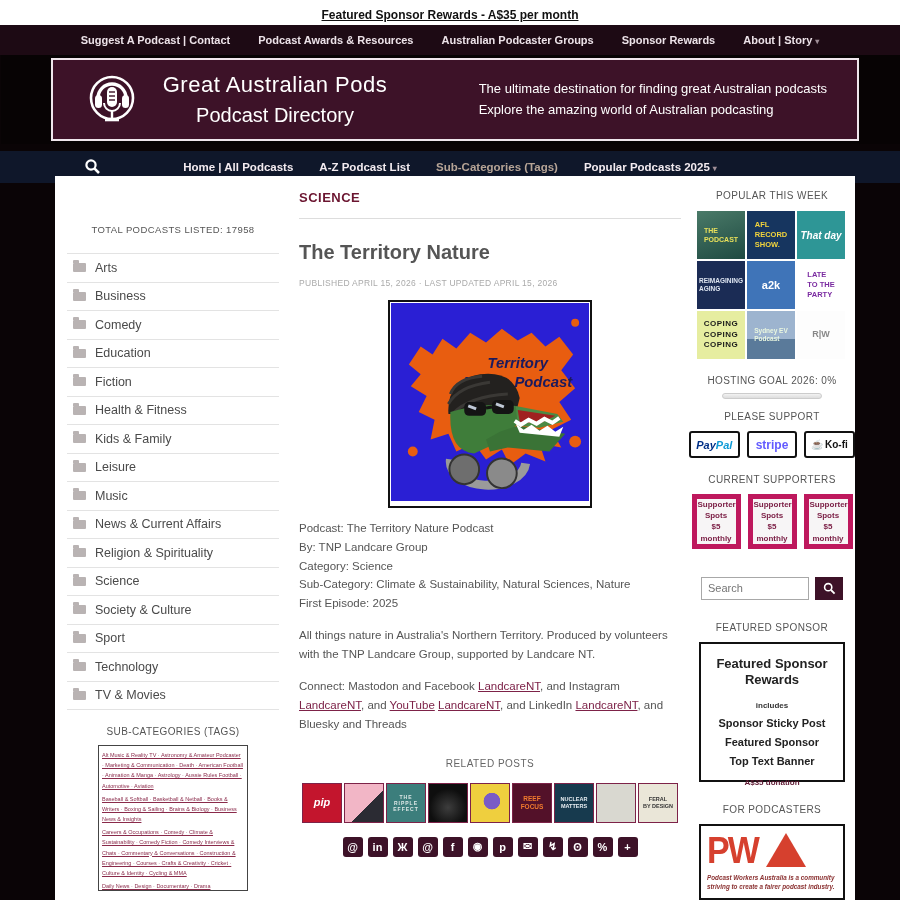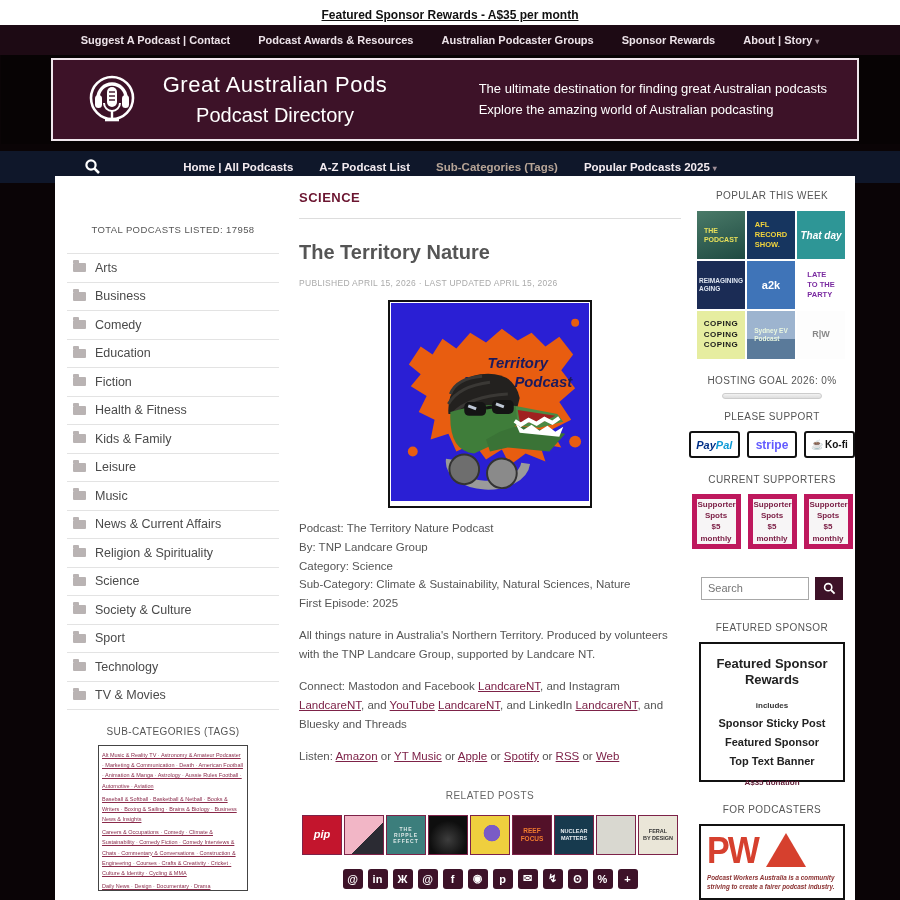--- a/index.html
+++ b/index.html
@@ -273,21 +273,20 @@
       <p>By: TNP Landcare Group</p>
       <p>Category: Science</p>
       <p>Sub-Category: Climate &amp; Sustainability, Natural Sciences, Nature</p>
       <p>First Episode: 2025</p>
     </div>
 
     <p id="description">All things nature in Australia's Northern Territory. Produced by volunteers with the TNP Landcare Group, supported by Landcare NT.</p>
 
     <p class="rich"><span>Connect: Mastodon and Facebook </span><a>LandcareNT</a><span>, and Instagram </span><a>LandcareNT</a><span>, and </span><a>YouTube</a><span> </span><a>LandcareNT</a><span>, and LinkedIn </span><a>LandcareNT</a><span>, and Bluesky and Threads</span></p>
 
-    <p class="rich"><span>Listen: </span><a>Amazon</a><span> or </span><a>YT Music</a><span> or </span><a>Apple</a><span> or </span><a>Spotify</a><span> or </span><a>RSS</a><span> or </span><a>Web</a></p>
 
     <div id="related-head">RELATED POSTS</div>
     <div id="related-row">
       <div class="rtile" style="background:#c3152d;color:#fff;font-style:italic;font-size:11px"><span>pip</span></div>
       <div class="rtile" style="background:linear-gradient(135deg,#f2b6c6 58%,#2b2b33 58%)"><span></span></div>
       <div class="rtile" style="background:#3c7e7c;color:#dfe9e8;font-size:5px;letter-spacing:1px"><span>THE
 RIPPLE
 EFFECT</span></div>
       <div class="rtile" style="background:radial-gradient(circle at 50% 62%,#3d3d3d 0%,#0e0e0e 62%)"><span></span></div>
       <div class="rtile" style="background:radial-gradient(circle at 55% 45%,#7a5bc6 27%,#efcf3e 29%)"><span></span></div>

